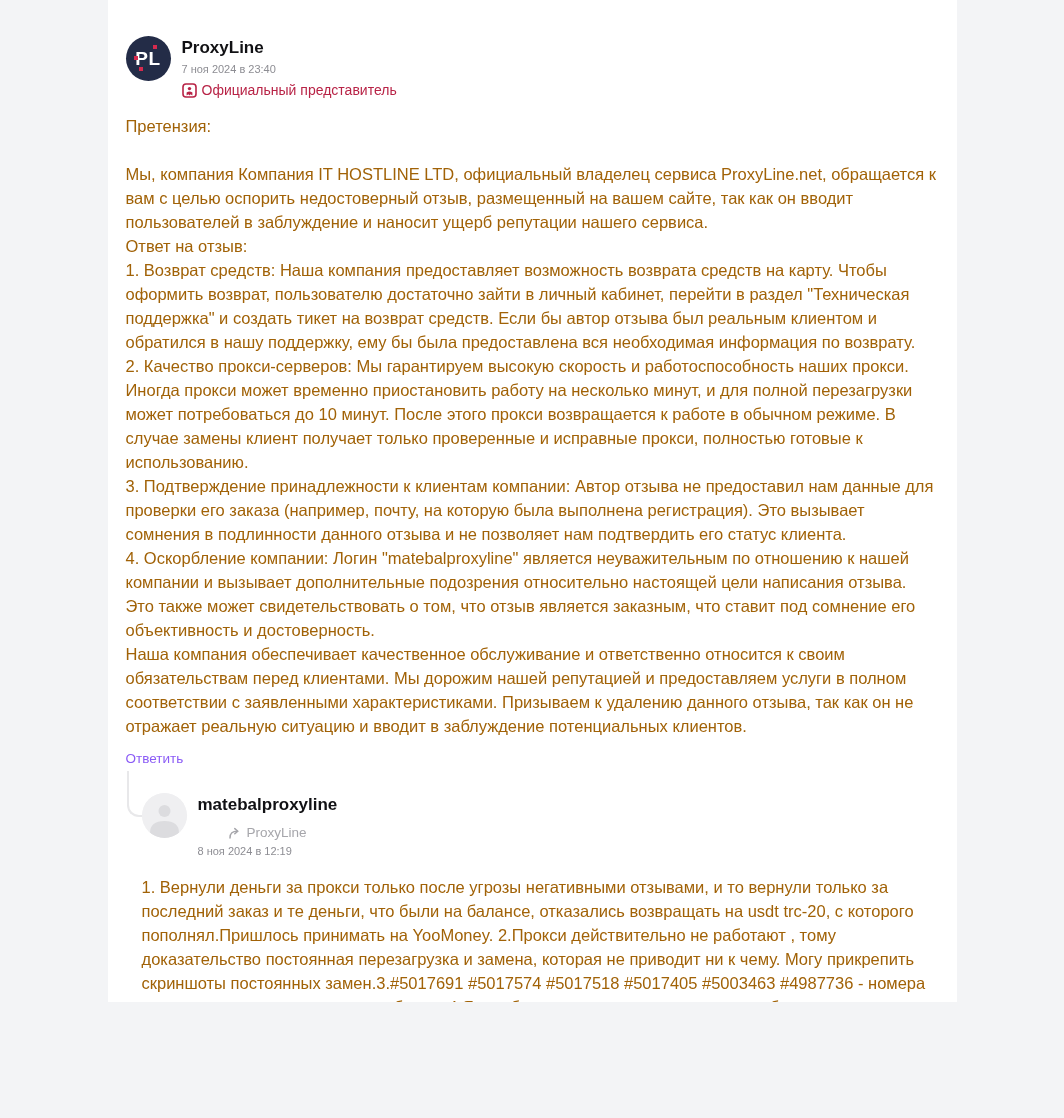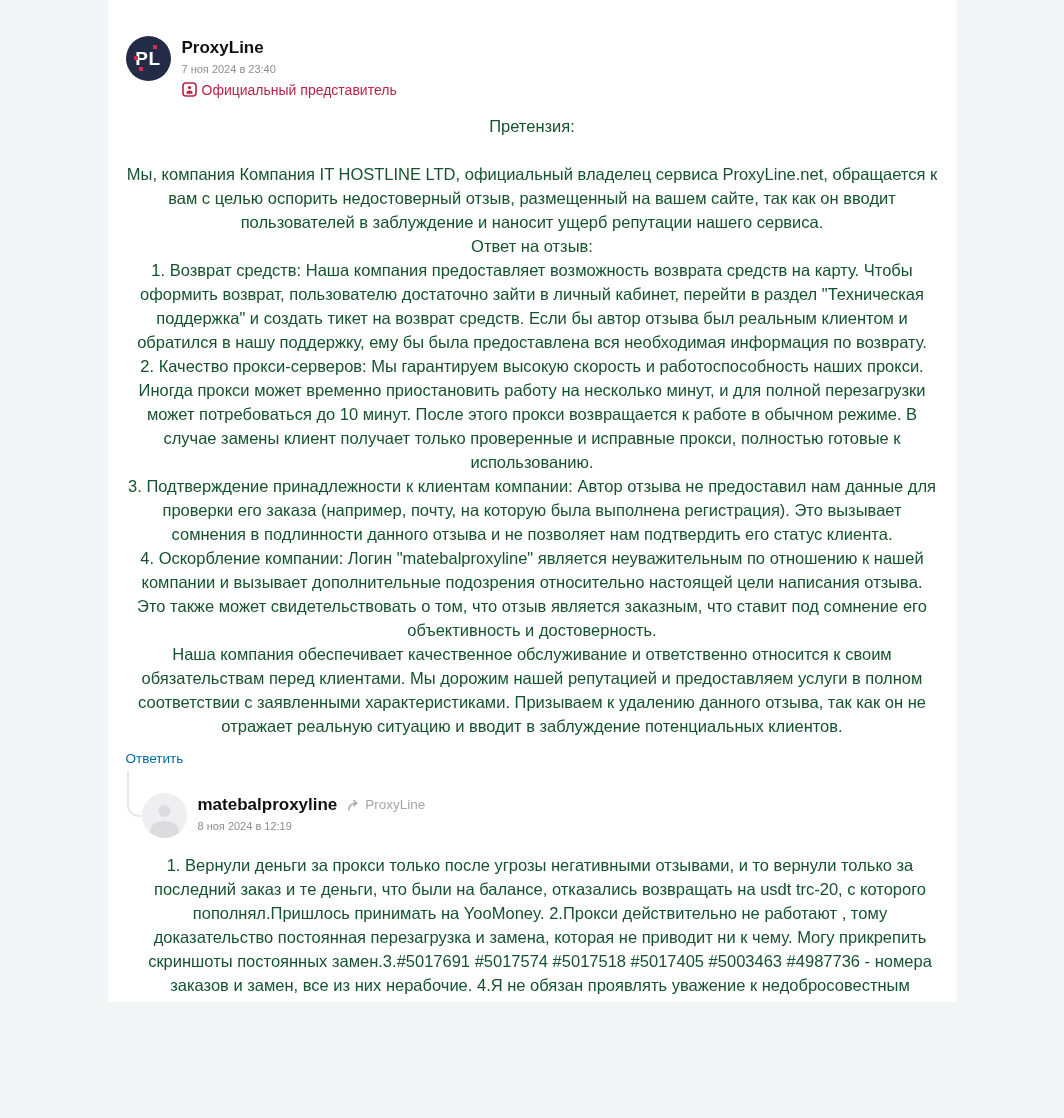--- a/index.html
+++ b/index.html
@@ -34,55 +34,54 @@
   .avatar-brand .dot {
     position: absolute; width: 4px; height: 4px; background: #d62a4e;
   }
   .avatar-brand .dot.d1 { top: 9px;  left: 27px; }
   .avatar-brand .dot.d2 { top: 20px; left: 8px;  }
   .avatar-brand .dot.d3 { top: 31px; left: 13px; }
   .hdr-info { padding-top: 1px; }
   .author-name { font-size: 17px; font-weight: 700; color: #111114; line-height: 21px; }
   .comment-date { font-size: 11px; color: #8d8d93; margin-top: 3px; line-height: 17px; }
   .badge {
-    display: flex; gap: 5px;
+    display: flex; align-items: center; gap: 5px;
     color: #b82346; font-size: 14px; margin-top: 4px; line-height: 17px;
   }
   .badge svg { display: block; }
   
   .comment-body {
     margin-top: 15px;
     font-size: 16.5px;
     line-height: 24px;
     white-space: pre-line;
-    color: #14532d;
+    color: #a16207;
     max-width: 815px;
-    text-align: center;
   }
   .reply-action {
     display: inline-block;
     margin-top: 13px;
     font-size: 13.5px;
-    color: #0369a1;
+    color: #8b5cf6;
     text-decoration: none;
     cursor: pointer;
   }
   
   .thread-wrap { position: relative; margin-top: 4px; }
   .thread-line {
     position: absolute;
     left: 1px; top: 0;
     width: 15px; height: 46px;
     border-left: 2px solid #e8e8ea;
     border-bottom: 2px solid #e8e8ea;
     border-bottom-left-radius: 12px;
   }
   .reply-block { margin-left: 16px; padding-top: 22px; }
   .avatar-user { background: #efeff1; overflow: hidden; }
-  .name-row { display: flex; align-items: center; gap: 10px; }
+  .name-row { display: flex; align-items: center; gap: 10px; flex-direction: column; }
   .reply-to {
     display: flex; align-items: center; gap: 4px;
     color: #a6a6ab; font-size: 13.5px;
   }
   .reply-to svg { display: block; margin-top: 1px; }
   
   .more-button {
     position: absolute;
     top: 1106px;
     left: 50%;

